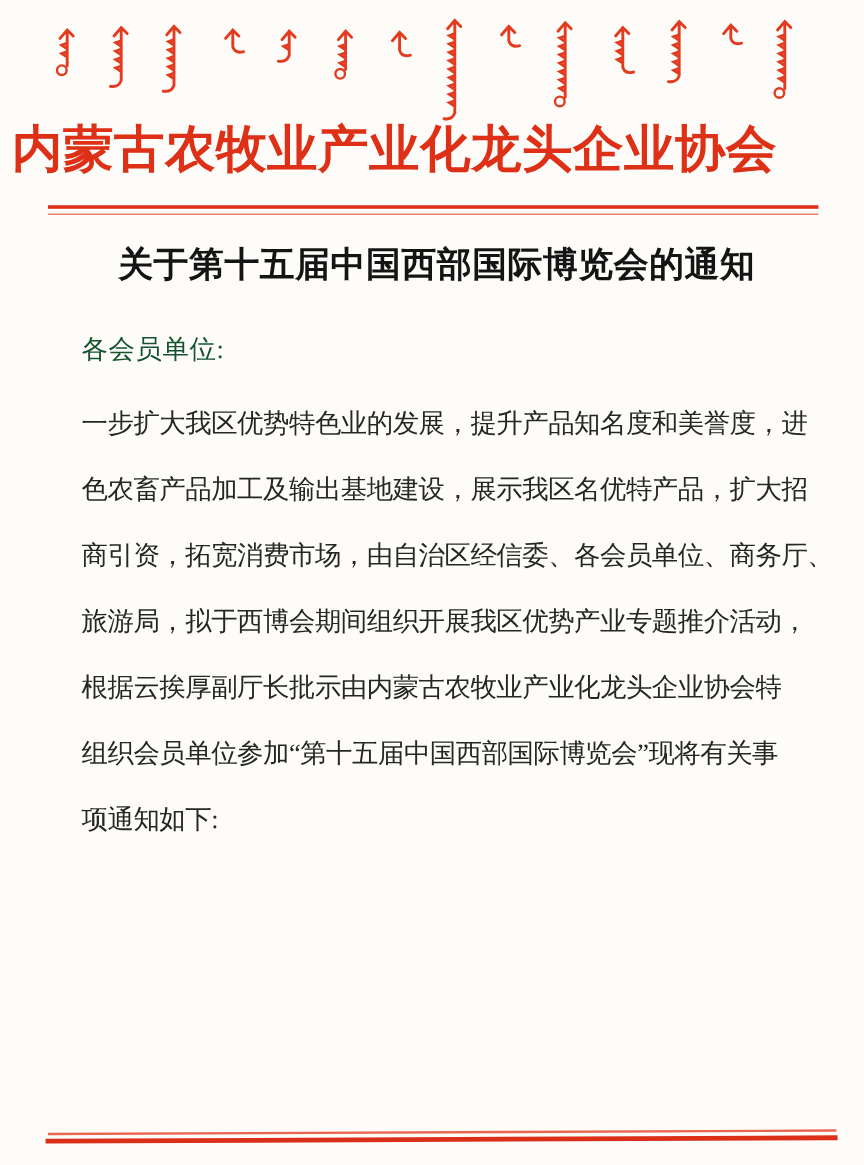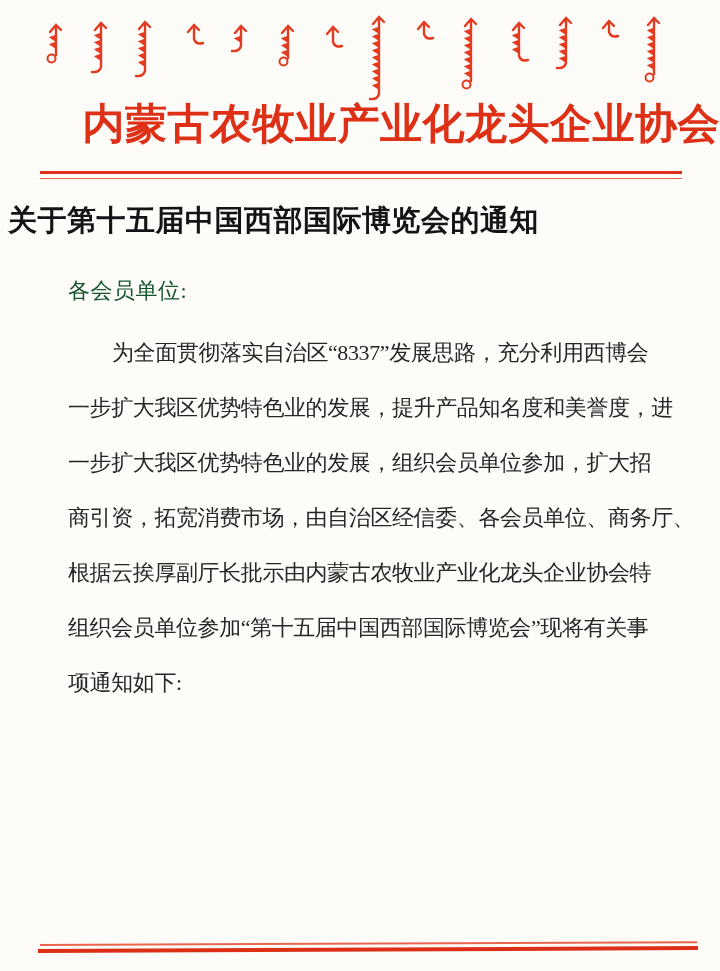--- a/index.html
+++ b/index.html
@@ -14,37 +14,37 @@
     background:#fdfcf9;
     overflow:hidden;
   }
   
   .mongolian-svg{
     position:absolute;left:0;top:0;width:720px;height:110px;
   }
   .org-title{
     position:absolute;left:0;top:96px;width:720px;
     margin:0;padding-left:10px;box-sizing:border-box;
-    text-align:right;
+    text-align:left;
     font-size:42px;font-weight:900;letter-spacing:0.5px;
     color:#dd3017;
     white-space:nowrap;
   }
   .rule{position:absolute;border:0;margin:0;padding:0;}
   .rule-top-thick{left:40px;top:171px;width:642px;height:3px;background:#de311b;}
   .rule-top-thin{left:40px;top:178px;width:642px;height:1px;background:#e8604c;}
   .rule-bottom-thin{left:40px;top:944px;width:657px;height:2px;background:#ea6platform50;
     background:#ea6550;transform:rotate(-0.25deg);transform-origin:left center;}
   .rule-bottom-thick{left:38px;top:949px;width:660px;height:4px;background:#dc2f18;
     transform:rotate(-0.25deg);transform-origin:left center;}
   
   .doc-title{
     position:absolute;left:0;top:201px;width:720px;
     margin:0;padding-left:8px;box-sizing:border-box;
-    text-align:left;
+    text-align:center;
     font-size:29px;font-weight:bold;letter-spacing:0.5px;
     color:#141414;
     white-space:nowrap;
   }
   .salutation{
     position:absolute;left:68px;top:276px;
     font-size:22px;color:#14532d;letter-spacing:0.5px;
     line-height:30px;
   }
   .paragraph{
@@ -117,24 +117,24 @@
 
     <div class="rule rule-top-thick"></div>
     <div class="rule rule-top-thin"></div>
   </div>
 
   <h2 class="doc-title">关于第十五届中国西部国际博览会的通知</h2>
 
   <div class="salutation">各会员单位:</div>
 
   <div class="paragraph">
-    <div class="para-line indent">为全面贯彻落实自治区“8337”发展思路，充分利用西博会</div>
     <div class="para-line">一步扩大我区优势特色业的发展，提升产品知名度和美誉度，进</div>
-    <div class="para-line">一步扩大我区优势特色业的发展，组织会员单位参加，扩大招</div>
+    <div class="para-line">色农畜产品加工及输出基地建设，展示我区名优特产品，扩大招</div>
     <div class="para-line">商引资，拓宽消费市场，由自治区经信委、各会员单位、商务厅、</div>
+    <div class="para-line">旅游局，拟于西博会期间组织开展我区优势产业专题推介活动，</div>
     <div class="para-line">根据云挨厚副厅长批示由内蒙古农牧业产业化龙头企业协会特</div>
     <div class="para-line">组织会员单位参加“第十五届中国西部国际博览会”现将有关事</div>
     <div class="para-line">项通知如下:</div>
   </div>
 
   <div>
     <div class="rule rule-bottom-thin"></div>
     <div class="rule rule-bottom-thick"></div>
   </div>
 

